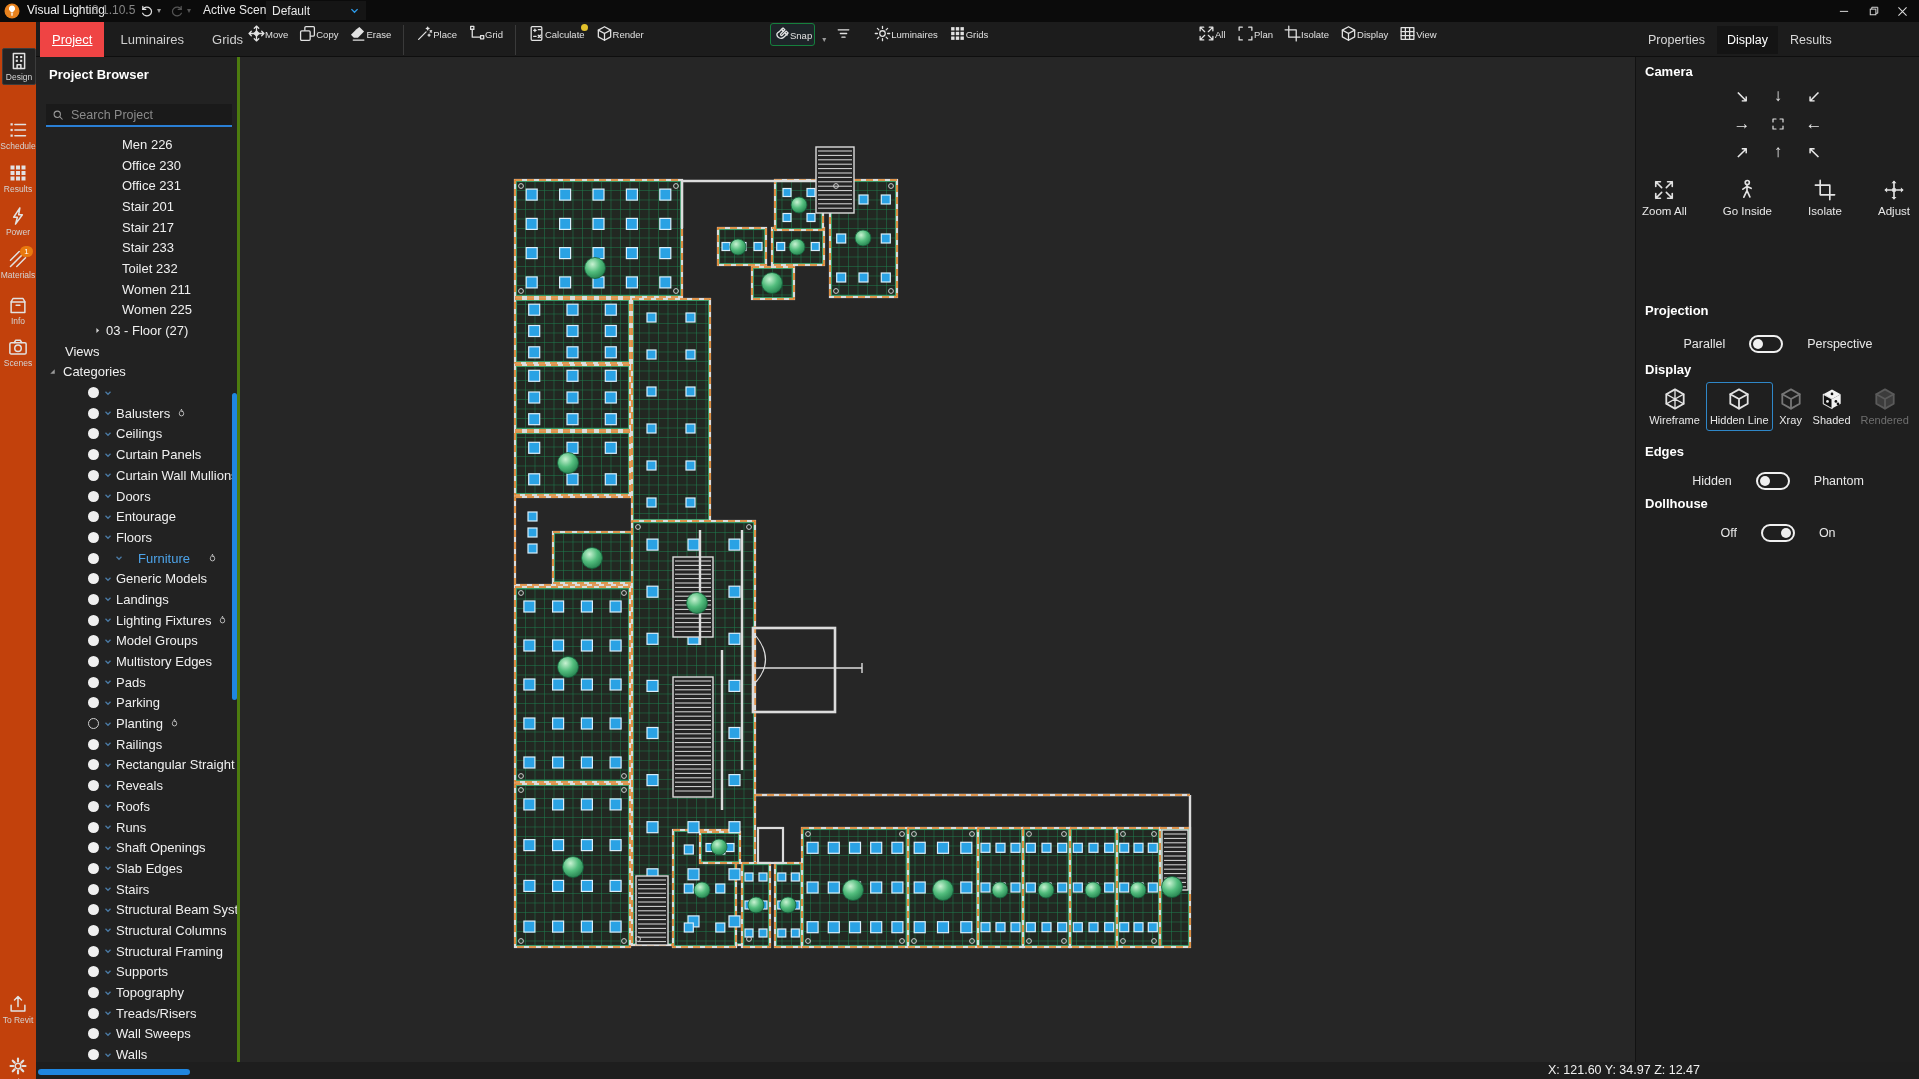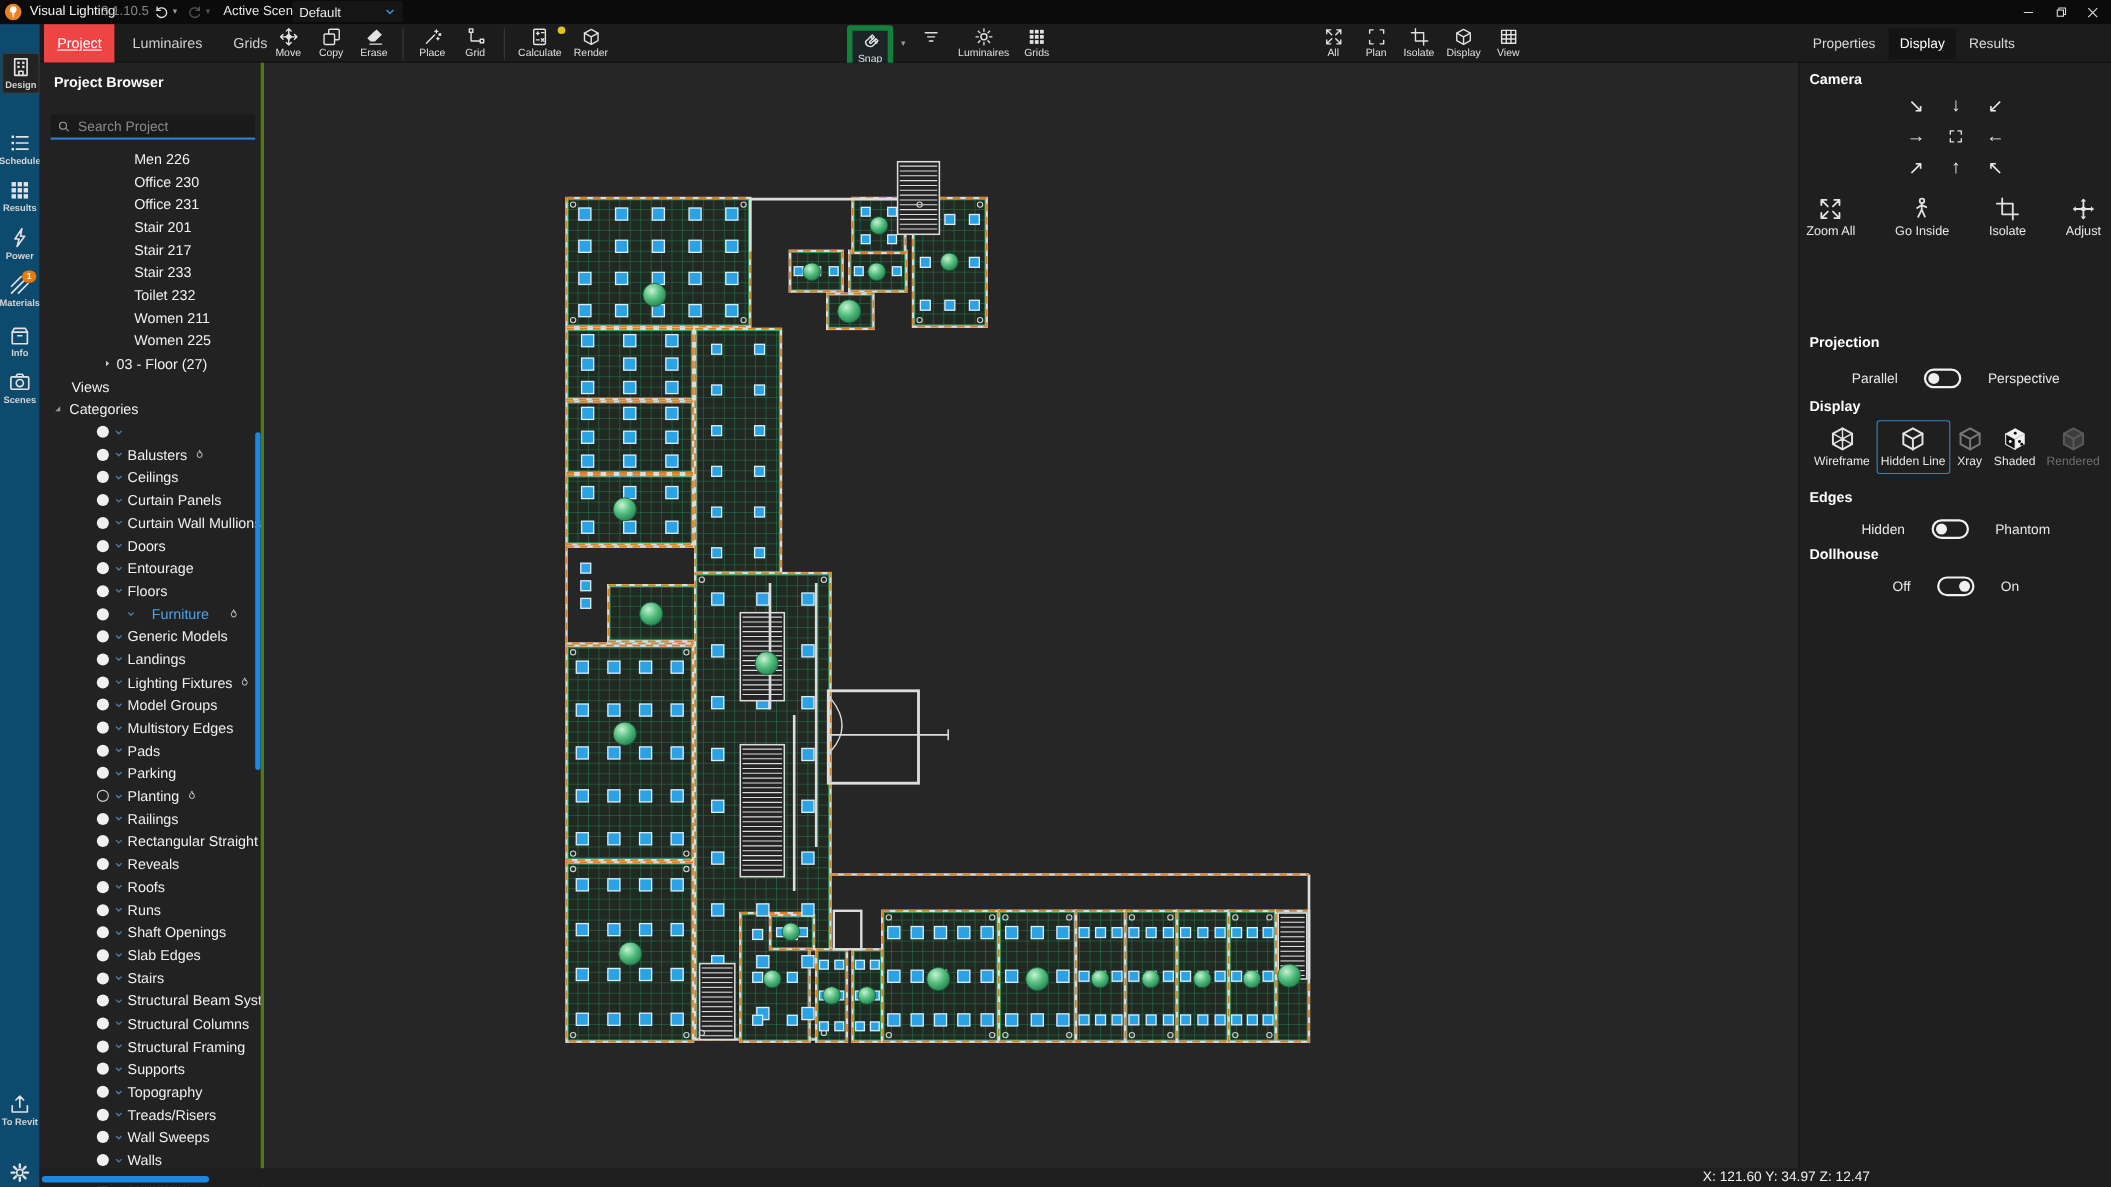--- a/index.html
+++ b/index.html
@@ -15,30 +15,30 @@
       display:flex;align-items:center;justify-content:space-between;padding:0 6px;box-sizing:border-box;}
   .scene-select span{font-size:12px;color:#e8e8e8;}
   .winbtn{position:absolute;top:2px;width:26px;height:18px;display:flex;align-items:center;justify-content:center;color:#dcdcdc;font-size:13px;}
   .caret{font-size:8px;color:#9a9a9a;}
   
   .ribbon{position:absolute;left:0;top:22px;width:1919px;height:35px;background:#1c1c1c;border-bottom:1px solid #0e0e0e;box-sizing:border-box;}
   .rtabs{position:absolute;left:40px;top:0;height:35px;display:flex;align-items:center;gap:4px;}
   .rtab{padding:8px 12px;font-size:13px;color:#cfcfcf;}
   .rtab.active{background:#ef4444;color:#ffffff;height:35px;display:flex;align-items:center;box-sizing:border-box;text-decoration:underline;}
   .rgroup{position:absolute;top:1px;display:flex;align-items:flex-start;gap:7px;}
-  .rbtn{display:flex;flex-direction:column;align-items:center;gap:0px;min-width:28px;padding:2px 2px;position:relative;}
+  .rbtn{display:flex;align-items:center;gap:0px;min-width:28px;padding:2px 2px;position:relative;}
   .rbtn .lbl{font-size:9.5px;color:#e0e0e0;white-space:nowrap;margin-top:1px;}
-  .rbtn.sel{border:5px solid #15803d;border-radius:3px;background:rgba(47,135,200,.07);}
+  .rbtn.sel{border:1px solid #15803d;border-radius:3px;background:rgba(47,135,200,.07);}
   .rsep{width:1px;height:30px;background:#3a3a3a;margin:2px 3px 0 3px;}
   .dot-badge{position:absolute;right:-1px;top:1px;width:7px;height:7px;border-radius:50%;background:#e2c12b;}
   .ptabs{position:absolute;left:1638px;top:0;height:35px;display:flex;align-items:center;gap:2px;}
   .ptab{padding:7px 10px;font-size:12.5px;color:#d8d8d8;}
   .ptab.active{background:#141414;color:#fff;}
   
-  .rail{position:absolute;left:0;top:22px;width:36px;height:1057px;background:#0c4a6e;font-weight:bold;}
+  .rail{position:absolute;left:0;top:22px;width:36px;height:1057px;background:#c2410c;}
   .rail-item{position:absolute;left:0;width:36px;display:flex;flex-direction:column;align-items:center;gap:1px;}
   .rail-item .lbl{font-size:8.5px;color:#d4d4d4;white-space:nowrap;}
   .rail-item.sel{border:1px solid #3c3c3c;background:#232323;border-radius:2px;left:2px;width:32px;padding:2px 0;}
   .badge{position:absolute;right:3px;top:-3px;min-width:11px;height:11px;border-radius:6px;background:#e8790f;
      color:#fff;font-size:8px;display:flex;align-items:center;justify-content:center;padding:0 1px;}
   
   .browser{position:absolute;left:36px;top:57px;width:204px;height:1022px;background:#222222;border-right:3px solid #4d7c0f;box-sizing:border-box;overflow:hidden;}
   .pb-title{position:absolute;left:13px;top:10px;font-size:13px;font-weight:bold;color:#ffffff;}
   .pb-search{position:absolute;left:10px;top:47px;width:186px;height:23px;background:#1a1a1a;border:none;border-bottom:2px solid #2a7fd4;
      display:flex;align-items:center;gap:5px;padding:0 6px;box-sizing:border-box;}

